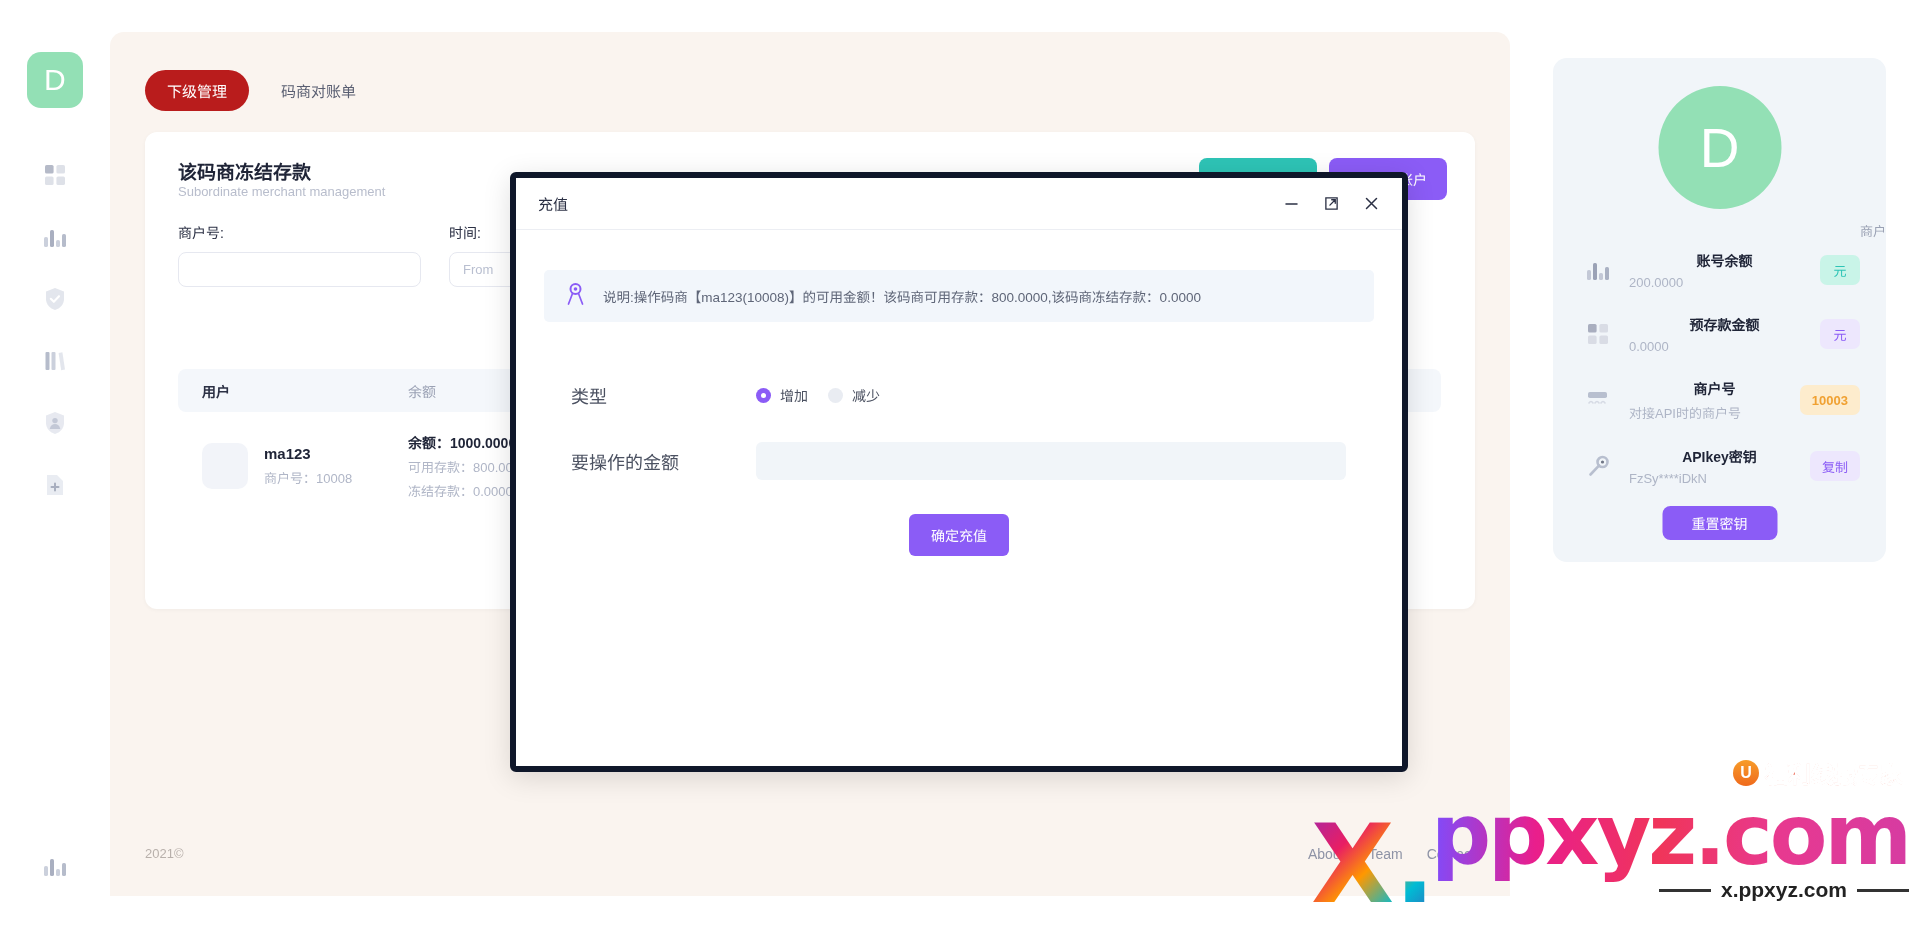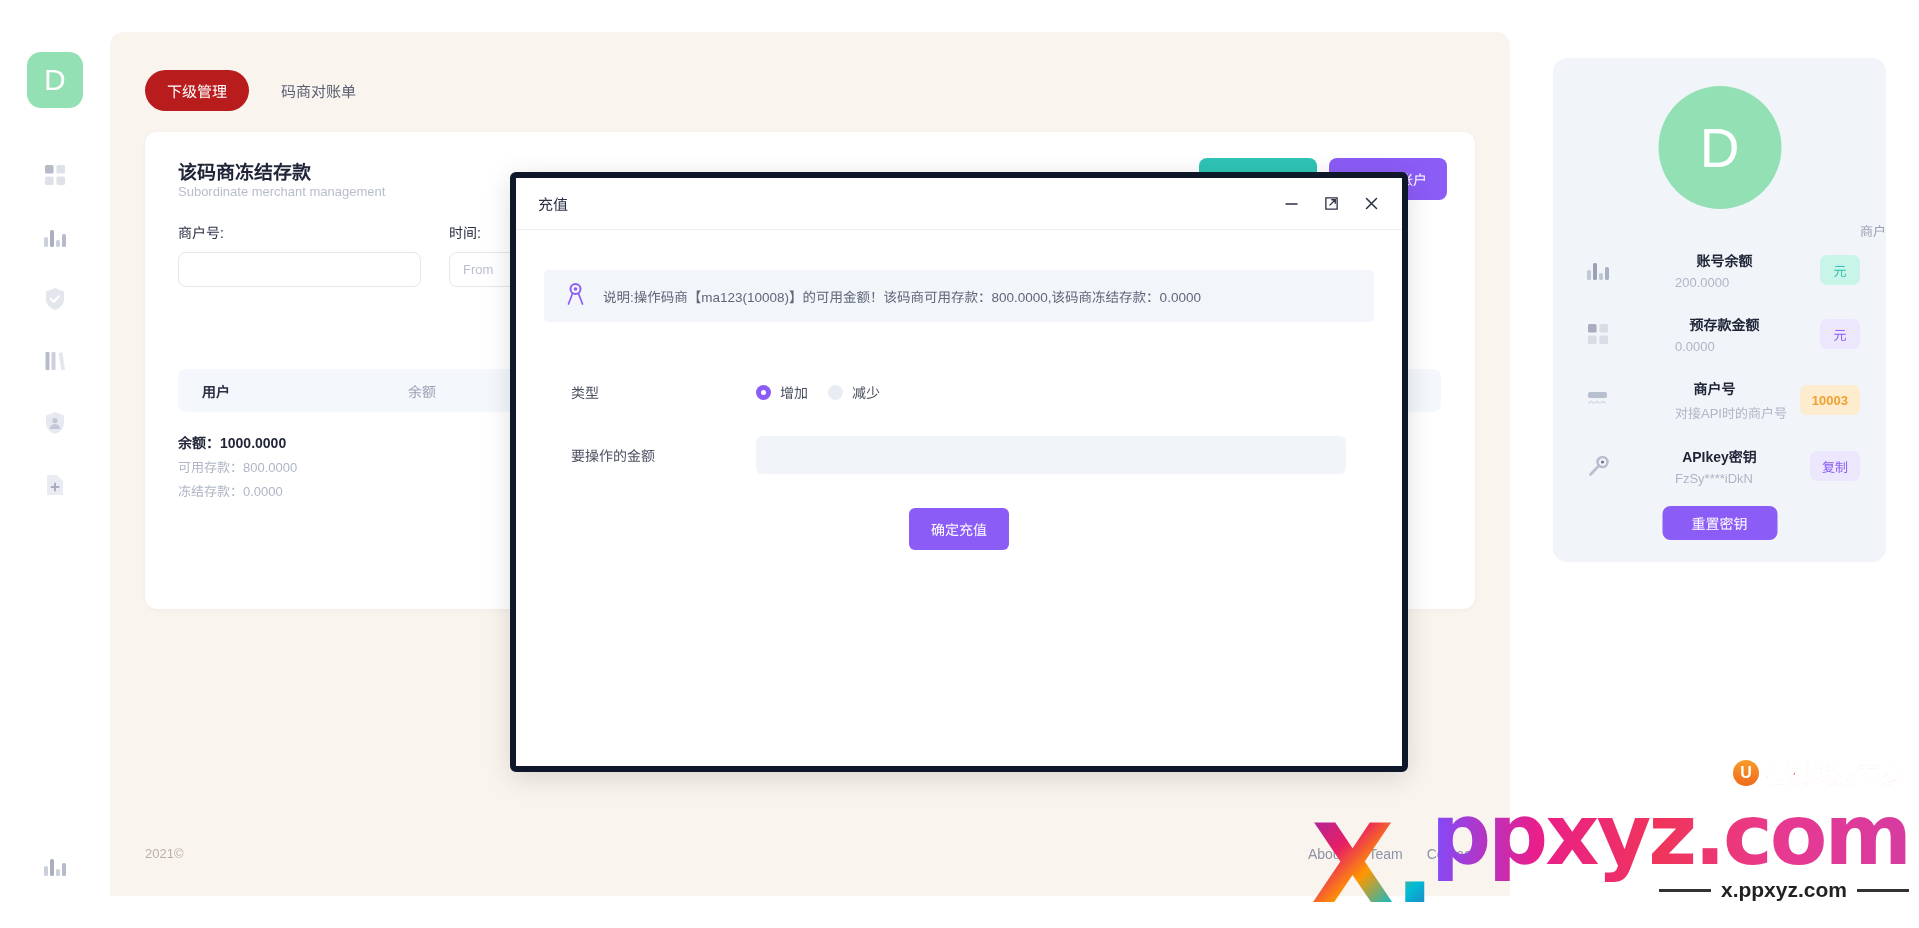--- a/index.html
+++ b/index.html
@@ -141,21 +141,21 @@
     width: 123px; height: 123px; border-radius: 50%;
     background: #93e0b5; color: #fff;
     font-size: 55px; display: flex; align-items: center; justify-content: center;
   }
   .rp-role { position: absolute; top: 163px; width: 100%; text-align: right; font-size: 13px; color: #9aa1b4; }
   .rp-list { position: absolute; top: 192px; left: 28px; right: 26px; display: flex; flex-direction: column; gap: 24px; }
   .rp-item { display: flex; align-items: center; }
   .rp-ico { width: 34px; display: flex; align-items: center; justify-content: center; }
   .rp-txt { margin-left: 14px; flex: 1; }
   .rp-t1 { font-size: 14px; font-weight: 700; color: #1f2437; text-align: center; }
-  .rp-t2 { font-size: 13px; color: #aeb5c6; margin-top: 5px; margin-left: 46px; }
+  .rp-t2 { font-size: 13px; color: #aeb5c6; margin-top: 5px; }
   .badge {
     min-width: 40px; height: 30px; border-radius: 7px;
     display: flex; align-items: center; justify-content: center;
     font-size: 13px; padding: 0 12px; cursor: pointer;
   }
   .badge-teal   { background: #c9f4e8; color: #2ec4b6; }
   .badge-purple { background: #ede7fd; color: #8b5cf6; }
   .badge-amber  { background: #fdeccd; color: #f0a132; font-weight: 700; }
   .rp-reset {
     position: absolute; bottom: 22px; left: 50%; transform: translateX(-50%);
@@ -181,21 +181,21 @@
 
   .notice {
     margin: 40px 28px 0 28px; height: 52px;
     background: #f2f6fb; border-radius: 5px;
     display: flex; align-items: center; padding: 0 22px; gap: 18px;
   }
   .notice-text { font-size: 13.5px; color: #5f6678; }
 
   .form { margin-top: 60px; padding: 0 28px; }
   .form-row { display: flex; align-items: center; margin-bottom: 34px; }
-  .form-label { width: 212px; font-size: 14px; color: #4b5161; padding-left: 27px; }
+  .form-label { width: 212px; font-size: 18px; color: #4b5161; padding-left: 27px; }
   .radios { display: flex; align-items: center; gap: 20px; }
   .radio { display: flex; align-items: center; gap: 9px; cursor: pointer; }
   .dot { width: 15px; height: 15px; border-radius: 50%; background: #e9ecf2; display: flex; align-items: center; justify-content: center; }
   .dot.on { background: #8b5cf6; }
   .dot.on::after { content: ""; width: 5px; height: 5px; border-radius: 50%; background: #fff; }
   .radio-lbl { font-size: 14px; color: #4b5161; }
   .amount-input {
     width: 590px; height: 38px; border: none; border-radius: 6px;
     background: #f1f5f9; font-size: 14px; padding: 0 14px;
     font-family: inherit; color: #2b3044; outline: none;
@@ -356,20 +356,27 @@
       </div>
 
       <div class="table-head">
         <div class="th strong" style="width:230px;padding-left:24px;">用户</div>
         <div class="th" style="width:310px;">余额</div>
         <div class="th" style="width:330px;">状态</div>
         <div class="th" style="flex:1;">操作</div>
       </div>
 
       <div class="row">
+        <div style="width:230px;padding-left:24px;display:flex;align-items:center;gap:16px;">
+          <div class="avatar-sq"></div>
+          <div>
+            <div class="u-name">ma123</div>
+            <div class="u-sub">商户号：10008</div>
+          </div>
+        </div>
         <div style="width:310px;">
           <div class="bal-main">余额：1000.0000</div>
           <div class="bal-sub">可用存款：800.0000</div>
           <div class="bal-sub">冻结存款：0.0000</div>
         </div>
         <div style="width:330px;"></div>
         <div style="flex:1;display:flex;justify-content:flex-end;padding-right:126px;">
           <div class="lock-btn">
             <svg width="13" height="14" viewBox="0 0 14 16">
                 <rect x="2" y="6.6" width="10" height="8" rx="1.8" fill="#8b5cf6"></rect>

